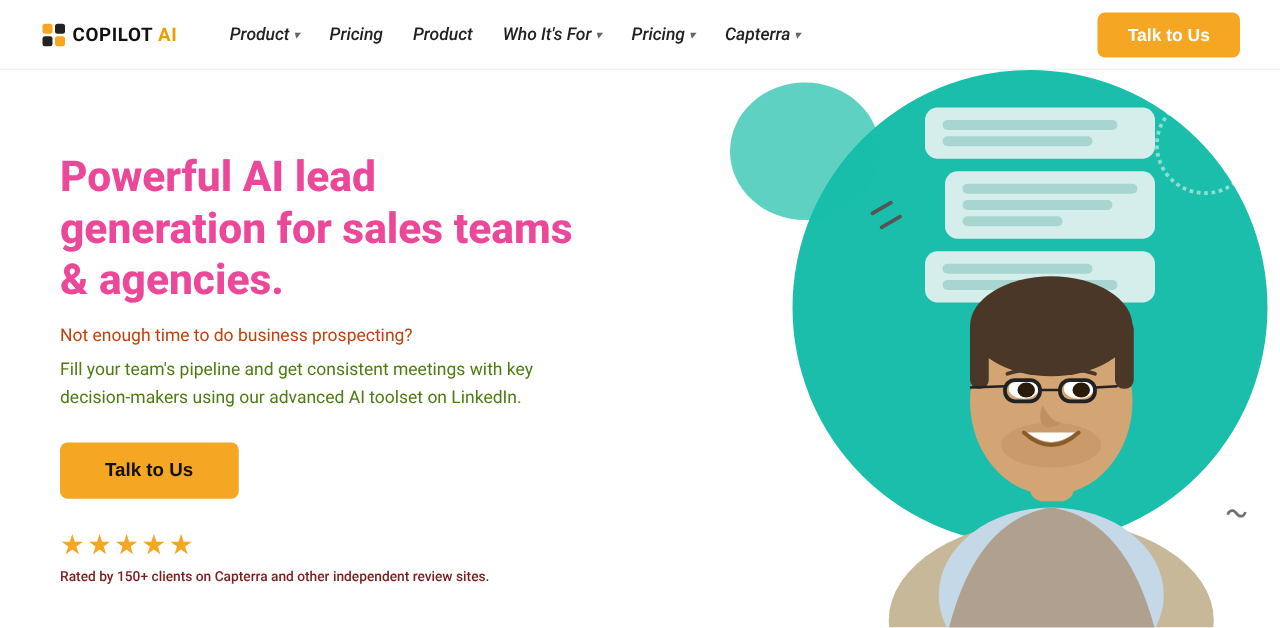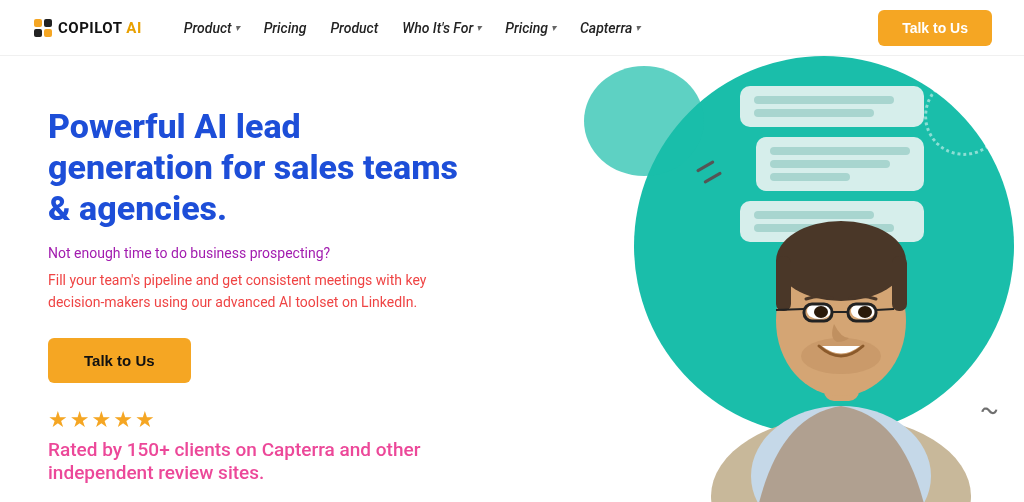--- a/index.html
+++ b/index.html
@@ -85,34 +85,34 @@
       position: relative;
       overflow: hidden;
     }
     .hero-left {
       flex: 0 0 480px;
       z-index: 2;
     }
     .hero-headline {
       font-size: 34px;
       font-weight: 800;
-      color: #1d4ed8;
+      color: #ec4899;
       line-height: 1.2;
       margin-bottom: 16px;
       max-width: 420px;
     }
     .hero-subtext {
       font-size: 14px;
-      color: #a21caf;
+      color: #c2410c;
       margin-bottom: 8px;
       font-weight: 400;
     }
     .hero-body {
       font-size: 14px;
-      color: #ef4444;
+      color: #4d7c0f;
       line-height: 1.6;
       max-width: 400px;
       margin-bottom: 24px;
     }
     .hero-cta {
       background: #F5A623;
       color: #111;
       font-size: 15px;
       font-weight: 700;
       padding: 14px 36px;
@@ -125,22 +125,22 @@
     .stars {
       display: flex;
       gap: 2px;
       margin-bottom: 6px;
     }
     .star {
       color: #F5A623;
       font-size: 22px;
     }
     .review-text {
-      font-size: 19px;
-      color: #ec4899;
+      font-size: 11px;
+      color: #7f1d1d;
       font-weight: 500;
     }
 
     
     .hero-right {
       position: absolute;
       right: -20px;
       top: -10px;
       width: 520px;
       height: 480px;

